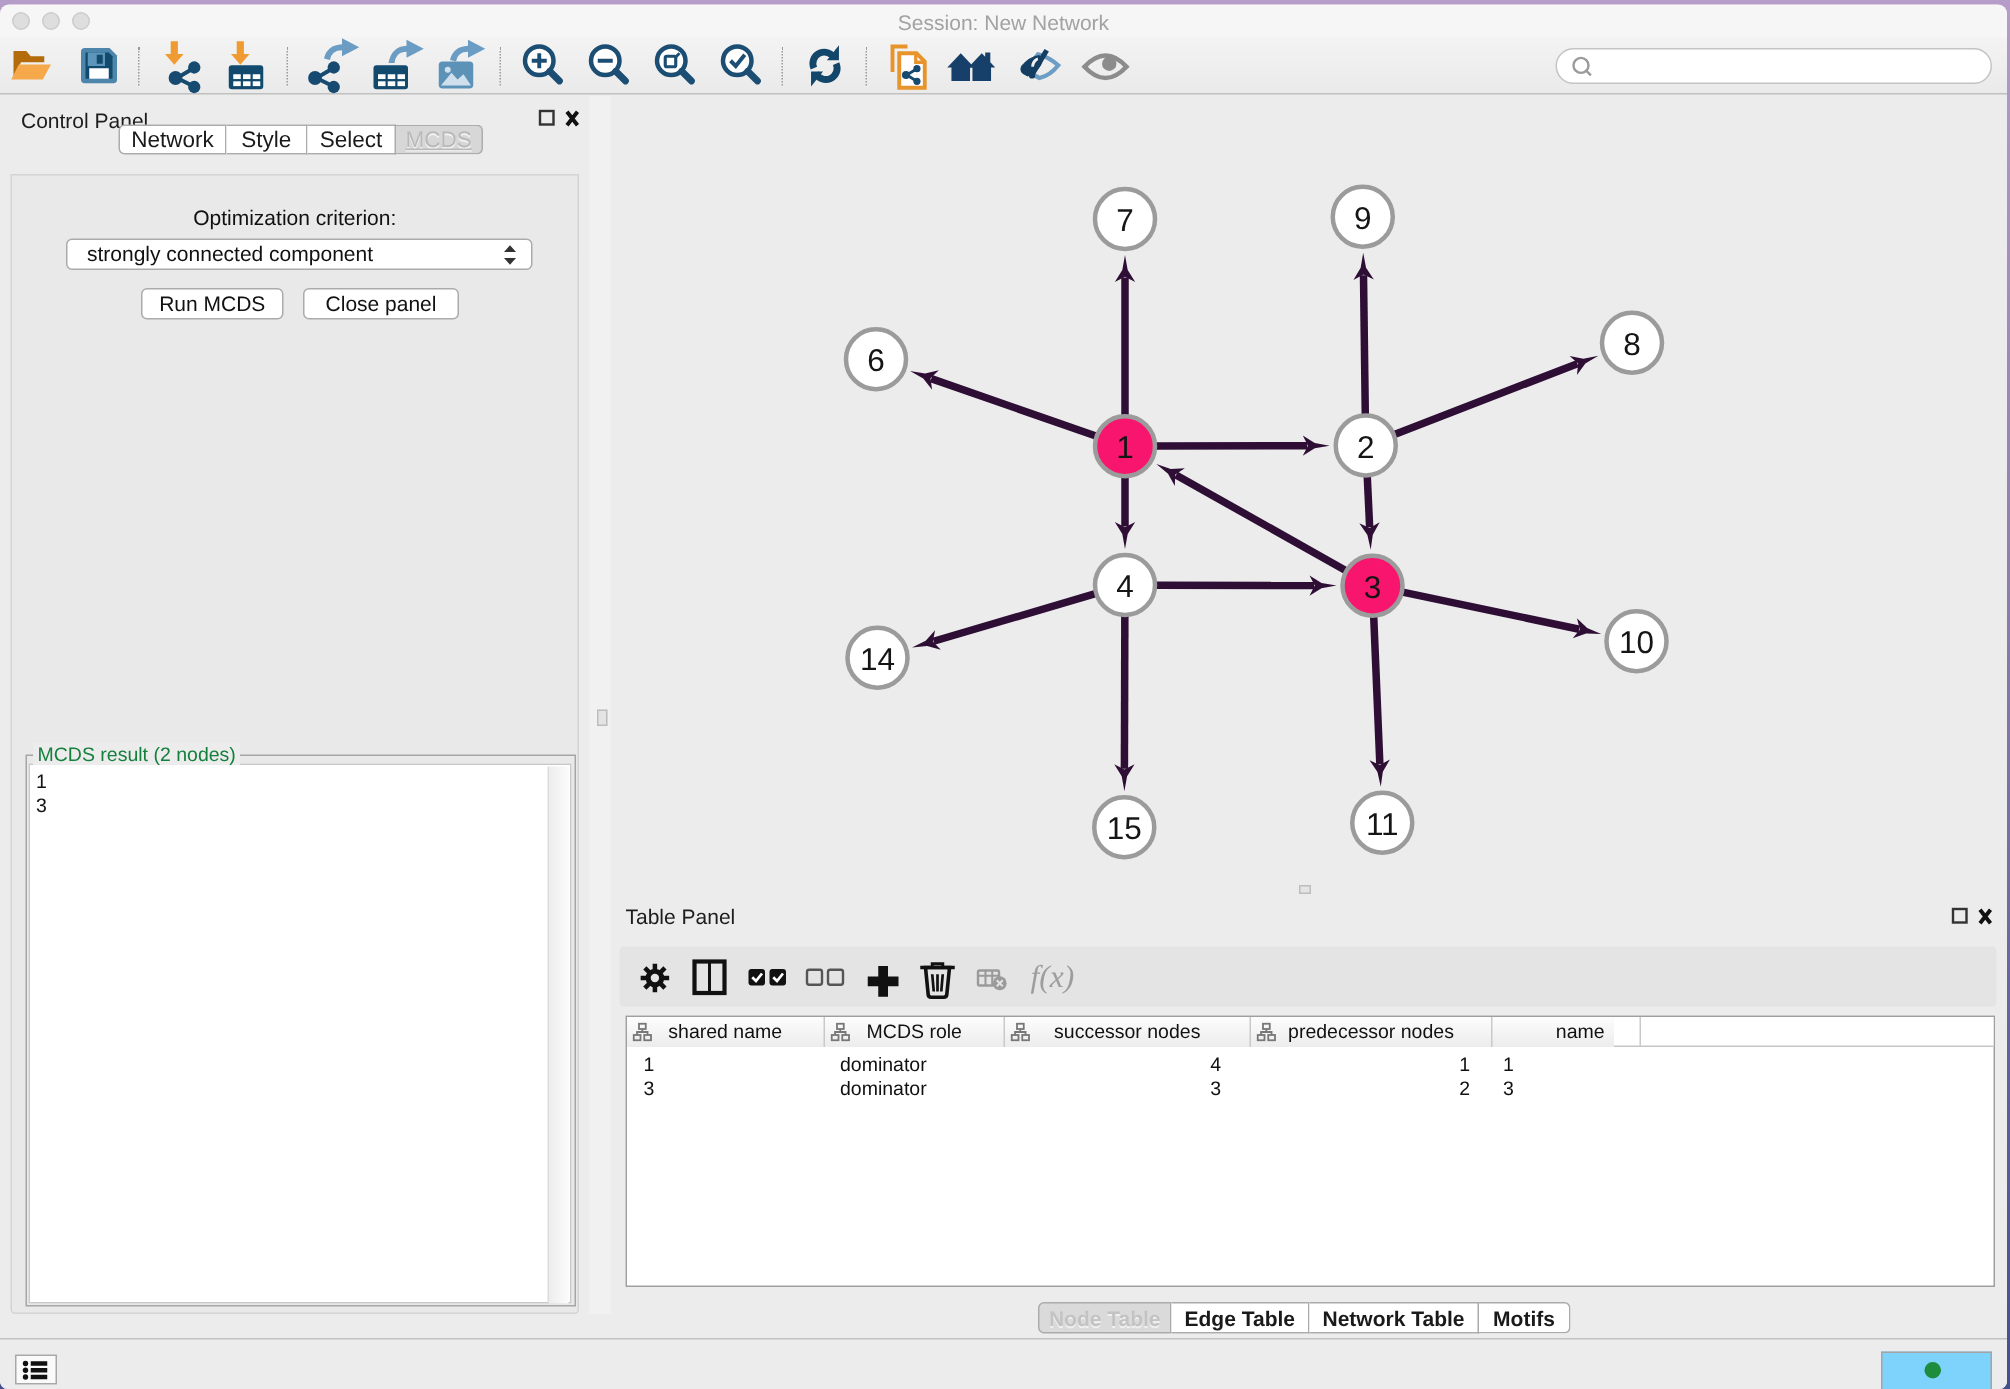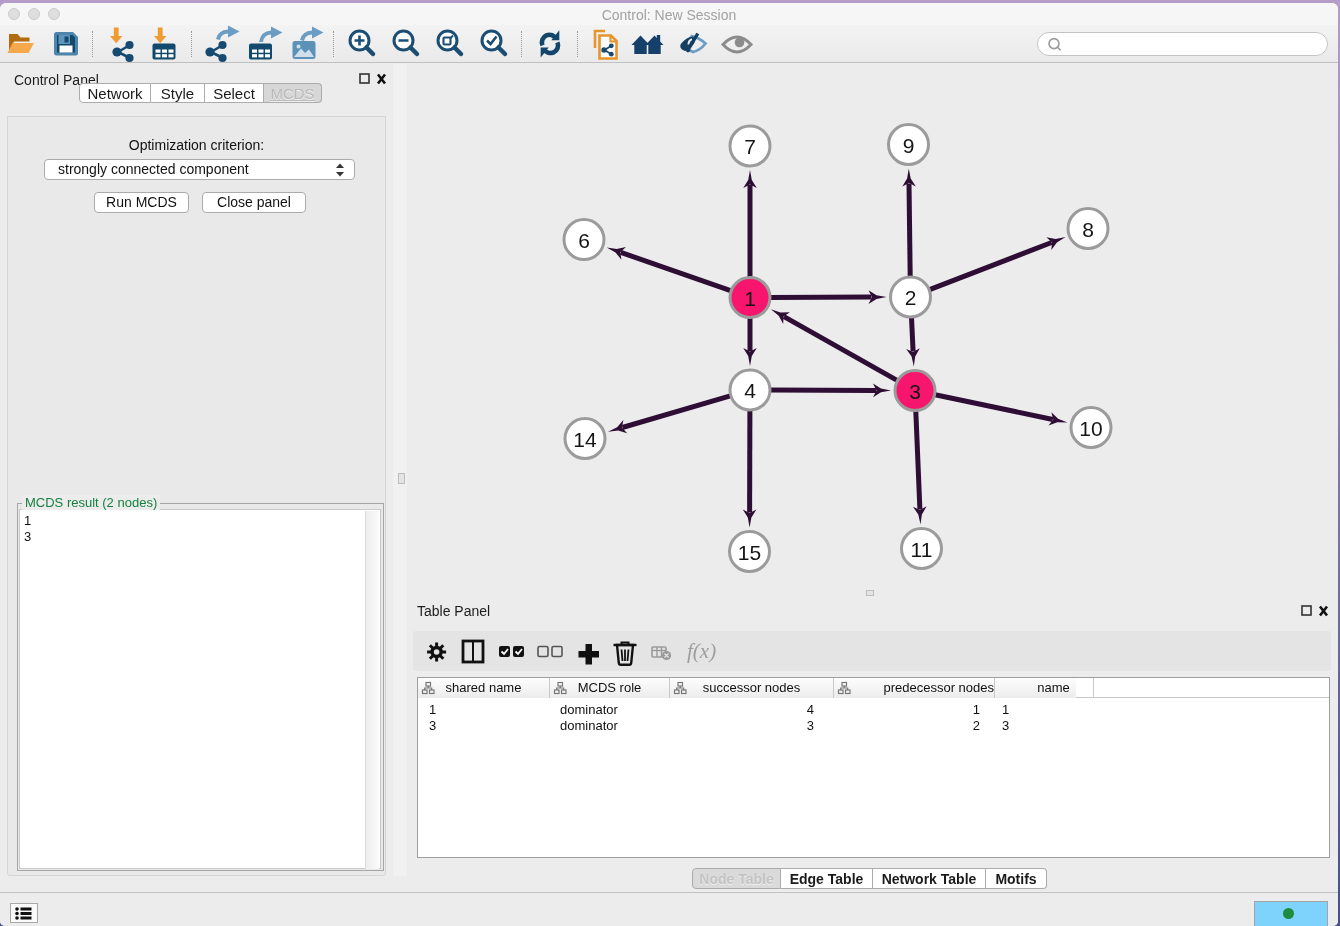--- a/index.html
+++ b/index.html
@@ -74,21 +74,21 @@
             background:#7dd3fc; border:1px solid #a4a4a4; font-size:17px; color:#111;
             text-align:center; line-height:22px; }
 </style>
 </head>
 <body>
 <div id="win">
   <div id="titlebar">
     <div class="tl" style="left:8px;"></div>
     <div class="tl" style="left:28px;"></div>
     <div class="tl" style="left:48px;"></div>
-    <div class="abs" id="title">Control: New Session</div>
+    <div class="abs" id="title">Session: New Network</div>
   </div>
   <div class="abs" id="toolbar">
   <svg width="1338" height="38" style="position:absolute;left:0;top:0">
     <g>
       <path d="M9,27 L9,9 L17.5,9 L20.5,12.5 L29.5,12.5 L29.5,16.5 L14,16.5 Z" fill="#b36b0c"></path>
       <path d="M12.5,18 L34,18 L28.5,28 L7.5,28 Z" fill="#f5a94b"></path>
     </g>
     <g>
       <path d="M54,9.5 a2.5,2.5 0 0 1 2.5,-2.5 L73,7 L78,12 L78,28 a2.5,2.5 0 0 1 -2.5,2.5 L56.5,30.5 a2.5,2.5 0 0 1 -2.5,-2.5 Z" fill="#4d85ab"></path>
       <path d="M57,10 L72.5,10 L75,12.5 L75,27.5 L57,27.5 Z" fill="#124a6e"></path>
@@ -354,21 +354,21 @@
         <path d="M257.5,22.5 L261.5,26.5 M261.5,22.5 L257.5,26.5" stroke="#e4e4e4" stroke-width="1.3"></path>
       </g>
       <text x="270" y="27" font-family="Liberation Serif, serif" font-style="italic" font-size="21" fill="#9d9d9d">f(x)</text>
     </svg>
     <div class="abs" id="tbl">
       <div class="abs" id="thead">
           <div style="position:absolute;left:0;top:0;width:658px;height:20px;background:linear-gradient(#fdfdfd,#ececec);"></div>
         <div class="th" style="left:0;width:132px;">shared name</div>
         <div class="th" style="left:132px;width:120px;">MCDS role</div>
         <div class="th" style="left:252px;width:164px;">successor nodes</div>
-        <div class="th" style="left:416px;width:161px;text-align:right;">predecessor nodes</div>
+        <div class="th" style="left:416px;width:161px;">predecessor nodes</div>
         <div class="th" style="left:596px;width:80px;">name</div>
       </div>
       <svg width="700" height="20" style="position:absolute;left:0;top:0">
         <g fill="none" stroke="#777" stroke-width="1.2">
           <rect x="8" y="4.5" width="4.5" height="3.5"></rect>
             <rect x="4.5" y="12" width="4.5" height="3.5"></rect>
             <rect x="11.5" y="12" width="4.5" height="3.5"></rect>
           <path d="M10.2,8 v2 M6.7,12 v-2 h7 v2"></path>
         </g>
         <g fill="none" stroke="#777" stroke-width="1.2" transform="translate(132,0)">

